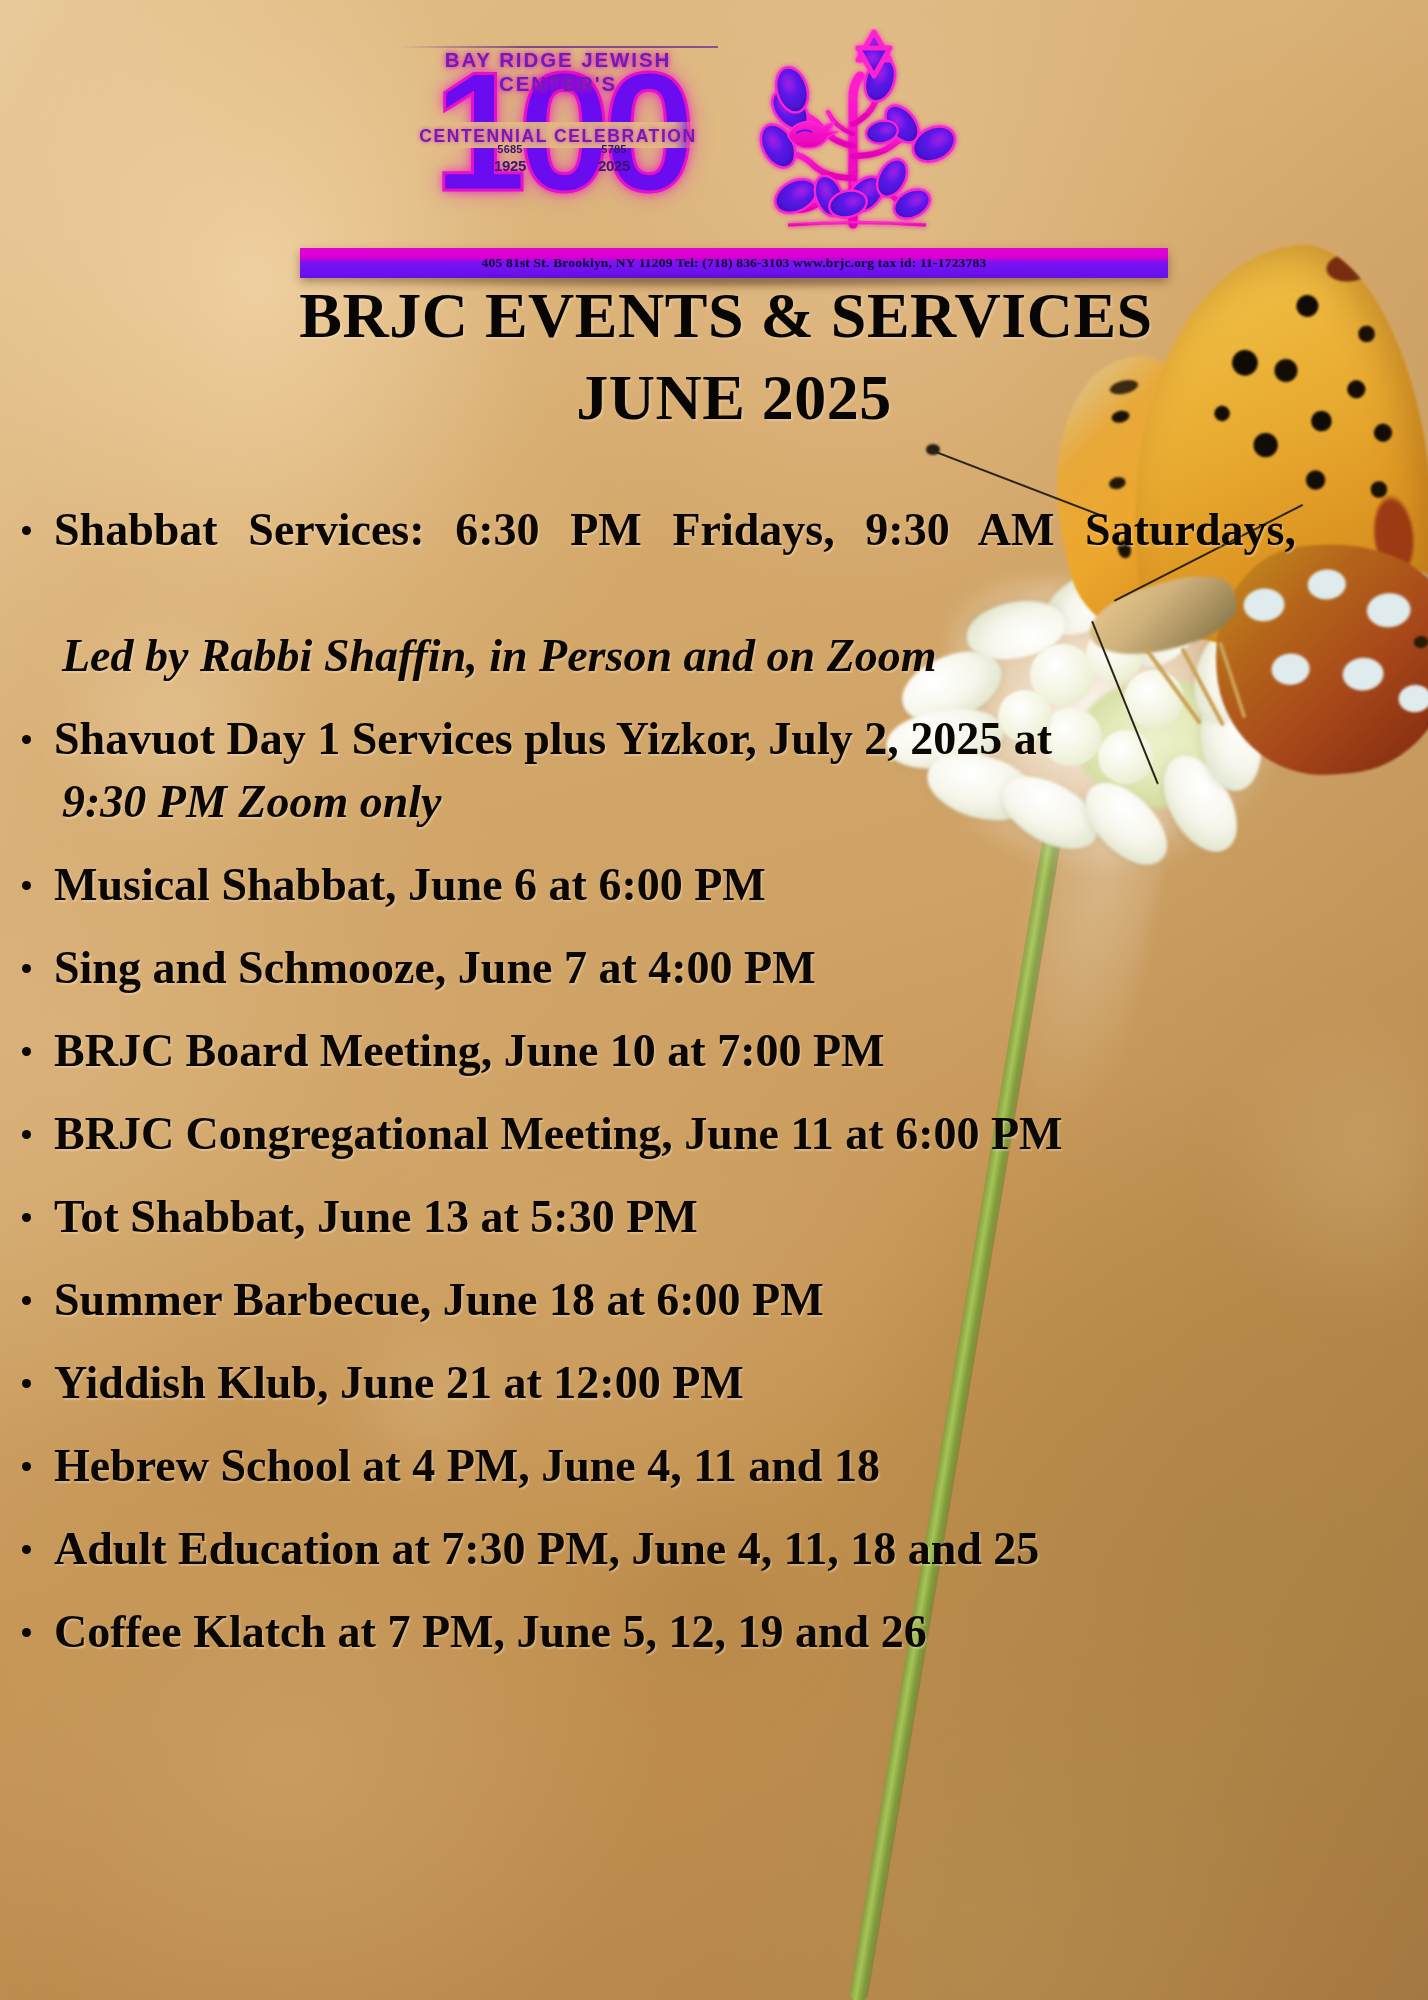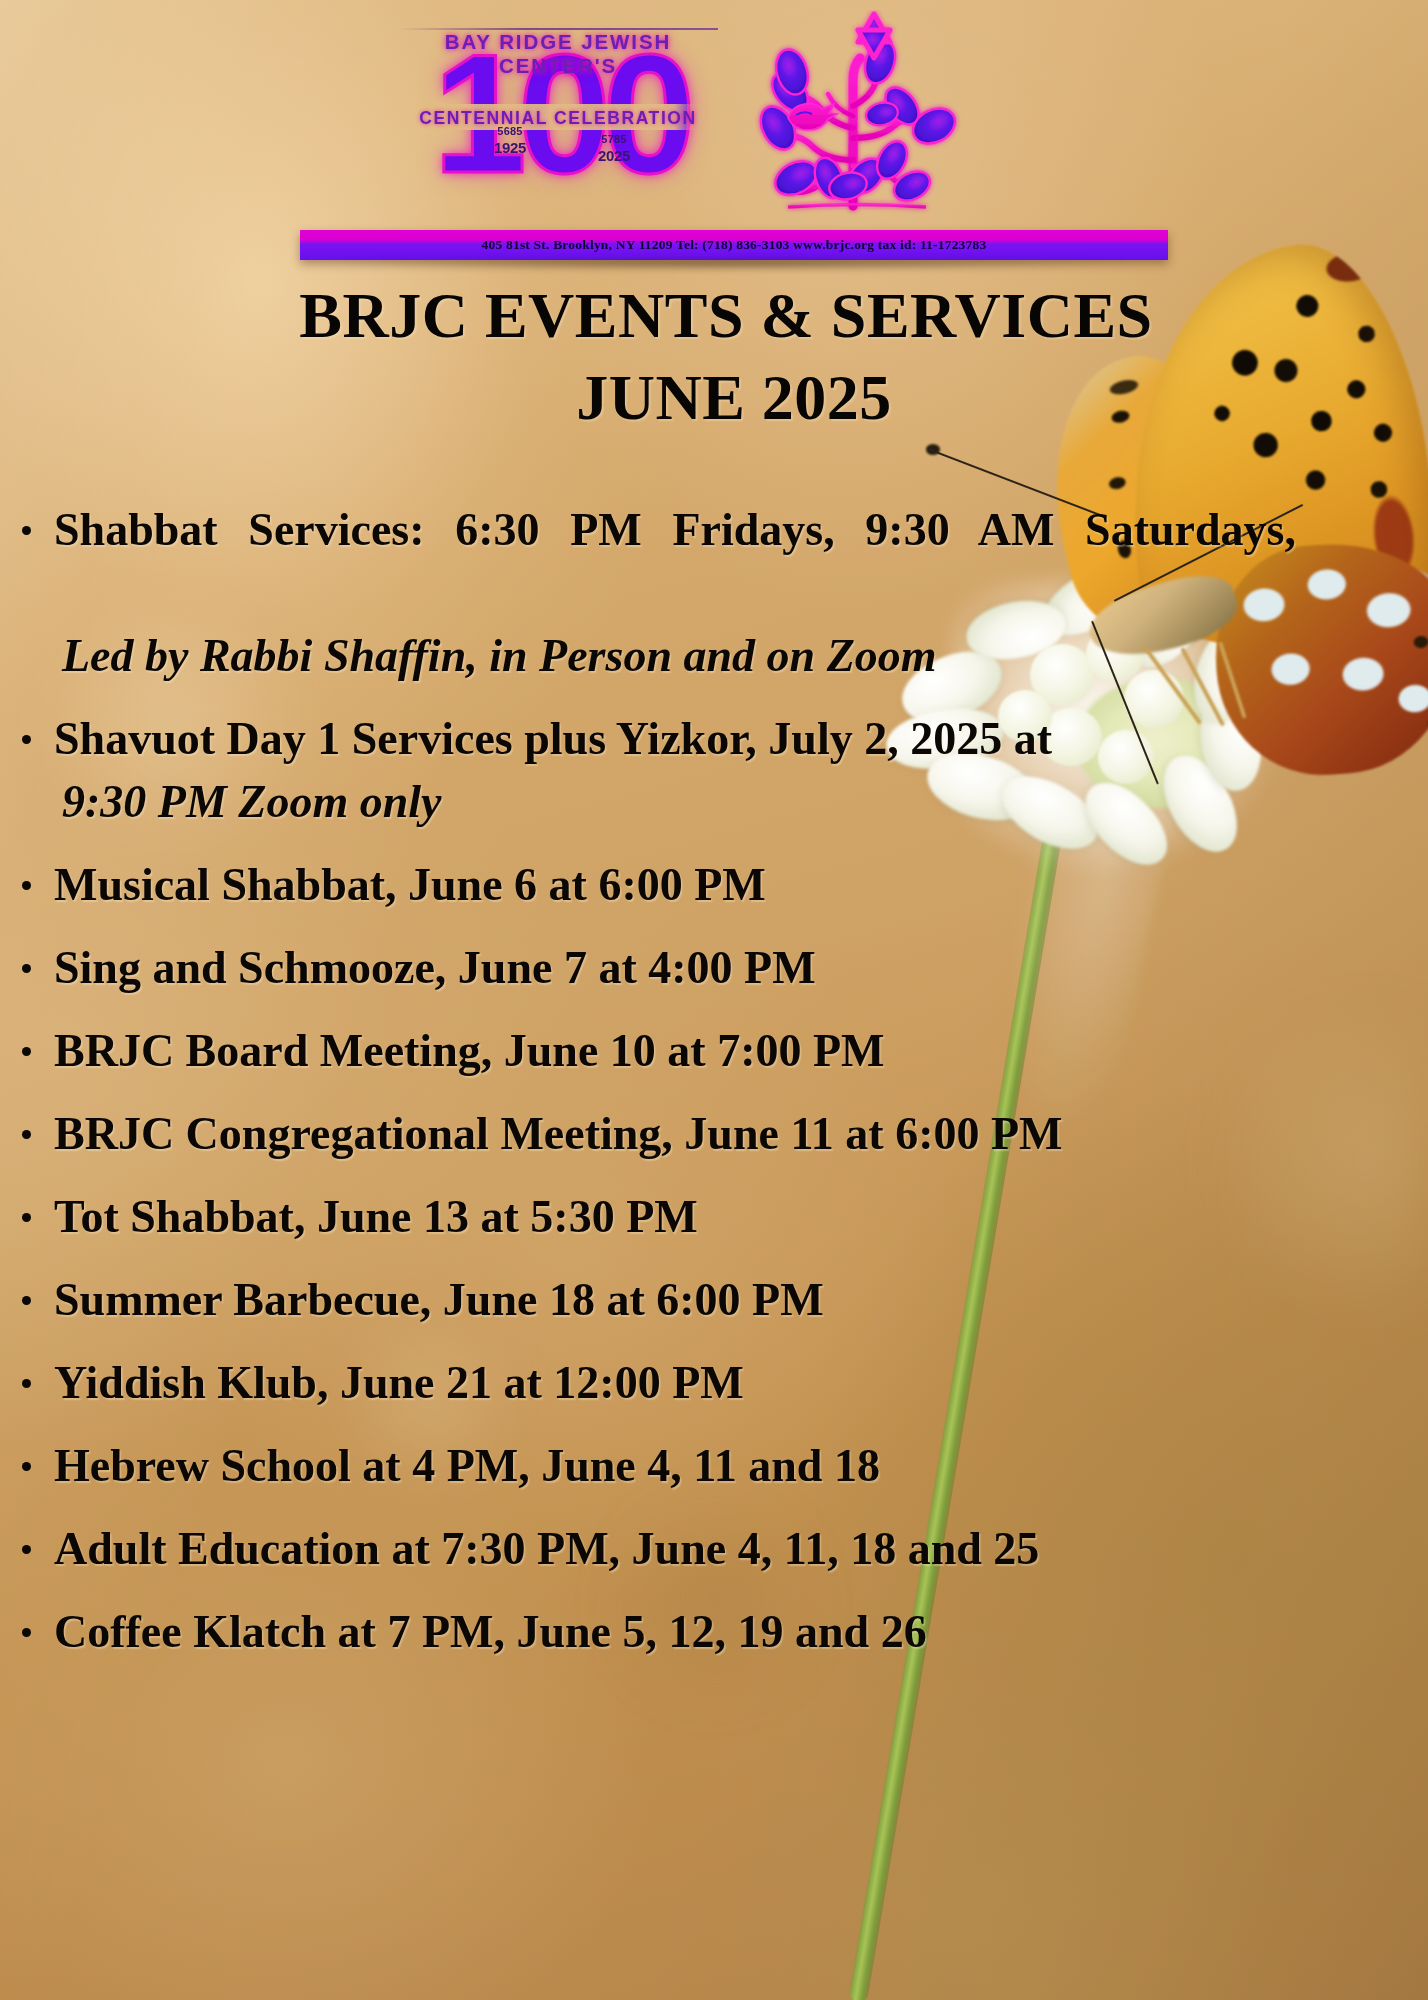--- a/index.html
+++ b/index.html
@@ -211,21 +211,21 @@
   .bf-leg {
     position: absolute;
     background: #caa055;
     height: 4px;
     transform-origin: left center;
     filter: blur(0.9px);
     border-radius: 3px;
   }
 
   
-  .logo-wrap { position: absolute; left: 0; top: 4px; width: 1248px; height: 260px; padding-left: 28px; }
+  .logo-wrap { position: absolute; left: 0; top: 22px; width: 1248px; height: 260px; padding-left: 28px; }
 
   .logo-inner {
     position: absolute; left: 398px; top: 0; width: 660px; height: 240px;
   }
   .logo-toprule {
     position: absolute; left: 0; top: 24px; width: 320px; height: 2px;
     background: linear-gradient(90deg, rgba(90,30,120,0) 0%, #5a2a86 40%, #6a2f9a 100%);
     opacity: .75;
   }
   .logo-topline {
@@ -269,21 +269,21 @@
   .logo-year {
     position: absolute;
     text-align: center;
     font-family: "Liberation Sans", "DejaVu Sans", sans-serif;
     font-weight: 700;
     color: #3a1470;
   }
   .logo-year .heb { display: block; font-size: 11px; line-height: 11px; letter-spacing: .2px; }
   .logo-year .greg { display: block; font-size: 15px; line-height: 21px; letter-spacing: -.4px; }
   .year-1925 { left: 62px; top: 122px; width: 100px; }
-  .year-2025 { left: 166px; top: 122px; width: 100px; margin-top: 8px; }
+  .year-2025 { left: 166px; top: 122px; width: 100px; }
 
   .tree-svg { position: absolute; left: 332px; top: 6px; }
 
   
   .banner {
     position: absolute; left: 300px; top: 226px;
     width: 868px; height: 30px;
     background: linear-gradient(180deg, #e100d6 0%, #d800cf 32%, #7a13f2 48%, #6610ec 100%);
     box-shadow: 0 4px 9px rgba(60,30,10,0.38);
   }

